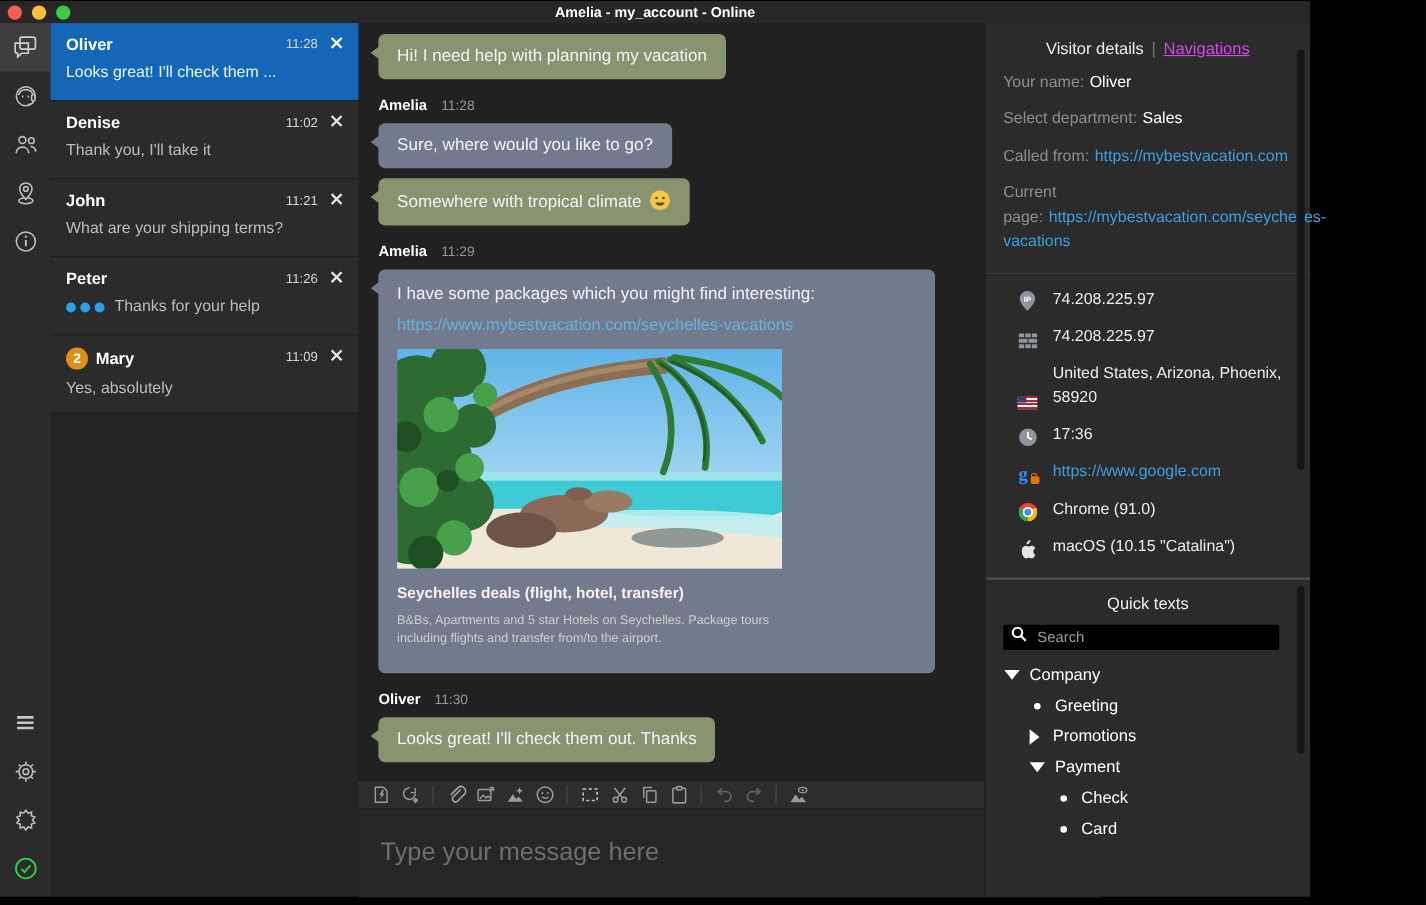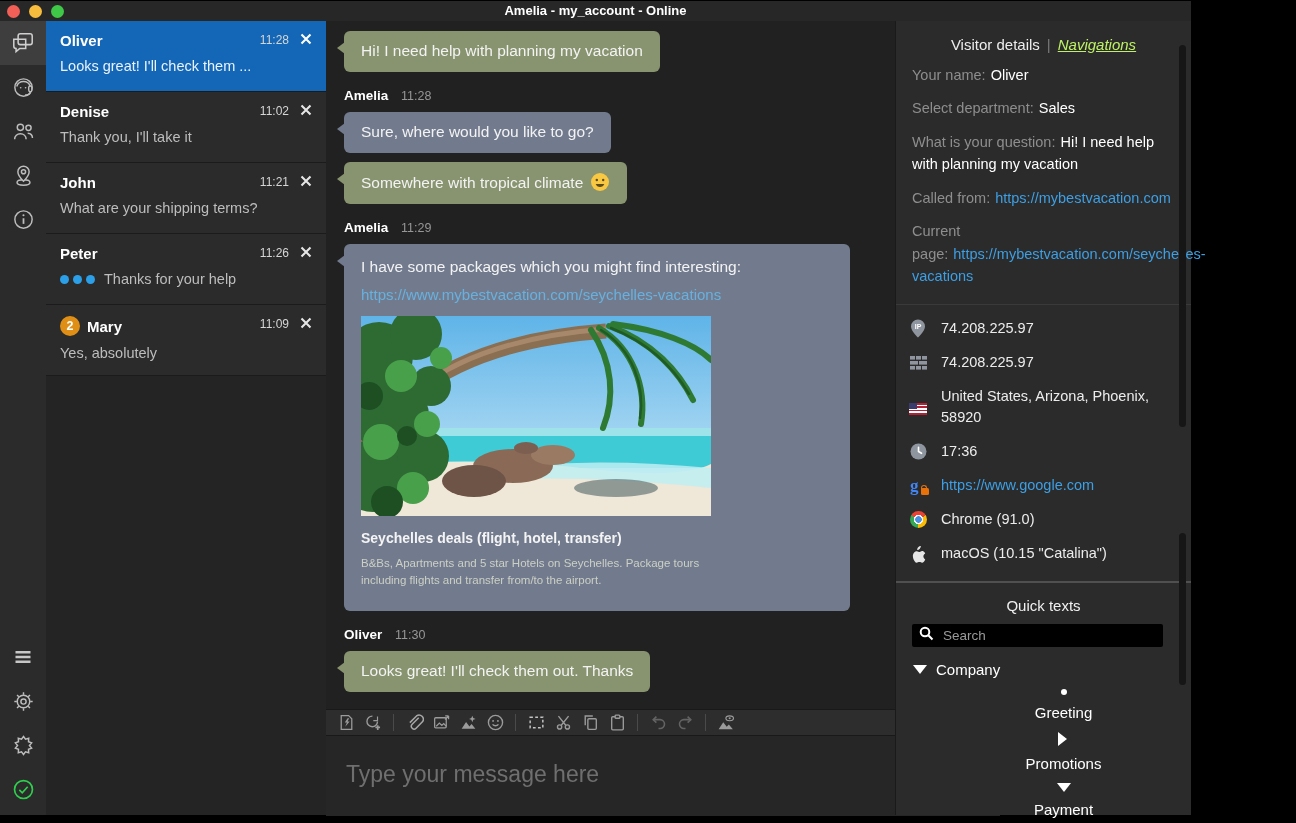--- a/index.html
+++ b/index.html
@@ -68,28 +68,28 @@
     color:#ddd;font-size:23px;font-family:"Liberation Sans", sans-serif;}
   .msg-input::placeholder{color:#6f6f6f;}
   .send-btn{position:absolute;right:14px;top:14px;width:64px;height:52px;cursor:pointer;display:flex;
     align-items:center;justify-content:center;}
 
   
   .panel{position:absolute;right:0;top:20px;width:296px;bottom:0;background:#2b2b2b;border-left:1px solid #1a1a1a;
     box-sizing:border-box;}
   .vd-header{margin-top:15px;text-align:center;font-size:15px;color:#ededed;}
   .vd-sep{color:#7a7a7a;margin:0 7px;}
-  .vd-nav{color:#bef264;text-decoration:underline;cursor:pointer;font-style:italic;}
+  .vd-nav{color:#d946ef;text-decoration:underline;cursor:pointer;}
   .vd-field{margin:11px 16px 0 16px;font-size:14.5px;line-height:1.55;color:#8e8e8e;}
   .vd-val{color:#fff;margin-left:5px;}
   .vd-link{color:#3d9fe4;margin-left:5px;cursor:pointer;}
   .divider-soft{height:1px;background:#3a3a3a;margin-top:16px;}
   .divider-strong{height:2px;background:#505050;margin-top:17px;}
-  .info-row{display:flex;gap:13px;margin:13px 16px 0 12px;font-size:14.5px;color:#ececec;line-height:1.45;
-    align-items:center;}
+  .info-row{display:flex;gap:13px;margin:13px 16px 0 28px;font-size:14.5px;color:#ececec;line-height:1.45;
+    align-items:flex-end;}
   .info-icon{width:20px;flex:0 0 20px;display:flex;justify-content:center;margin-top:1px;}
   .info-link{color:#3d9fe4;cursor:pointer;}
   .flag{width:18px;height:12px;margin-top:3px;position:relative;
     background:repeating-linear-gradient(#b22234 0 1.7px,#fff 1.7px 3.4px);}
   .flag::after{content:"";position:absolute;left:0;top:0;width:8px;height:6.5px;background:#3c3b6e;}
   .chrome{width:17px;height:17px;border-radius:50%;
     background:radial-gradient(circle,#4a90e2 0 26%,#f4f6f8 27% 39%,rgba(0,0,0,0) 40%),
                conic-gradient(from 60deg,#fbbc05 0 120deg,#34a853 120deg 240deg,#ea4335 240deg 360deg);}
   .gicon{position:relative;width:16px;height:18px;font-family:"Liberation Serif", serif;font-weight:700;
     font-size:17px;color:#4285f4;line-height:18px;}
@@ -99,21 +99,21 @@
     border-bottom:none;border-radius:3px 3px 0 0;}
 
   .qt-title{margin-top:14px;text-align:center;font-size:15px;color:#f0f0f0;}
   .qt-search{margin:10px 28px 0 16px;height:23px;background:#000;border-radius:2px;display:flex;
     align-items:center;padding:0 7px;gap:7px;}
   .qt-search input{flex:1;background:transparent;border:none;outline:none;color:#ddd;font-size:13.5px;
     font-family:"Liberation Sans", sans-serif;}
   .qt-search input::placeholder{color:#9a9a9a;}
   .qt-tree{margin-top:9px;font-size:15px;color:#fff;}
   .qt-item{display:flex;align-items:center;gap:9px;padding:5.5px 0;cursor:pointer;}
-  .lvl0{padding-left:17px;} .lvl1{padding-left:40px;flex-direction:column;} .lvl2{padding-left:64px;}
+  .lvl0{padding-left:17px;} .lvl1{padding-left:40px;} .lvl2{padding-left:64px;}
   .tri-down{width:0;height:0;border-left:7px solid transparent;border-right:7px solid transparent;
     border-top:9px solid #fff;}
   .tri-right{width:0;height:0;border-top:7px solid transparent;border-bottom:7px solid transparent;
     border-left:9px solid #fff;margin-right:3px;}
   .dot{width:6px;height:6px;border-radius:50%;background:#fff;margin:0 4px;}
   .panel-scroll{position:absolute;right:5px;width:7px;border-radius:4px;background:#161616;cursor:pointer;}
   .ps-top{top:24px;height:382px;} .ps-bottom{top:512px;height:152px;}
 </style>
 </head>
 <body>
@@ -473,23 +473,20 @@
       <span>Visitor details</span><span class="vd-sep">|</span><span class="vd-nav">Navigations</span>
     </div>
 
     <div class="vd-field">
       <span>Your name:</span><span class="vd-val">Oliver</span>
     </div>
     <div class="vd-field">
       <span>Select department:</span><span class="vd-val">Sales</span>
     </div>
     <div class="vd-field">
-      <span>What is your question:</span><span class="vd-val">Hi! I need help with planning my vacation</span>
-    </div>
-    <div class="vd-field">
       <span>Called from:</span><span class="vd-link">https://mybestvacation.com</span>
     </div>
     <div class="vd-field">
       <span>Current page:</span><span class="vd-link">https://mybestvacation.com/seychelles-vacations</span>
     </div>
 
     <div class="divider-soft"></div>
 
     <div class="info-row">
       <span class="info-icon">

